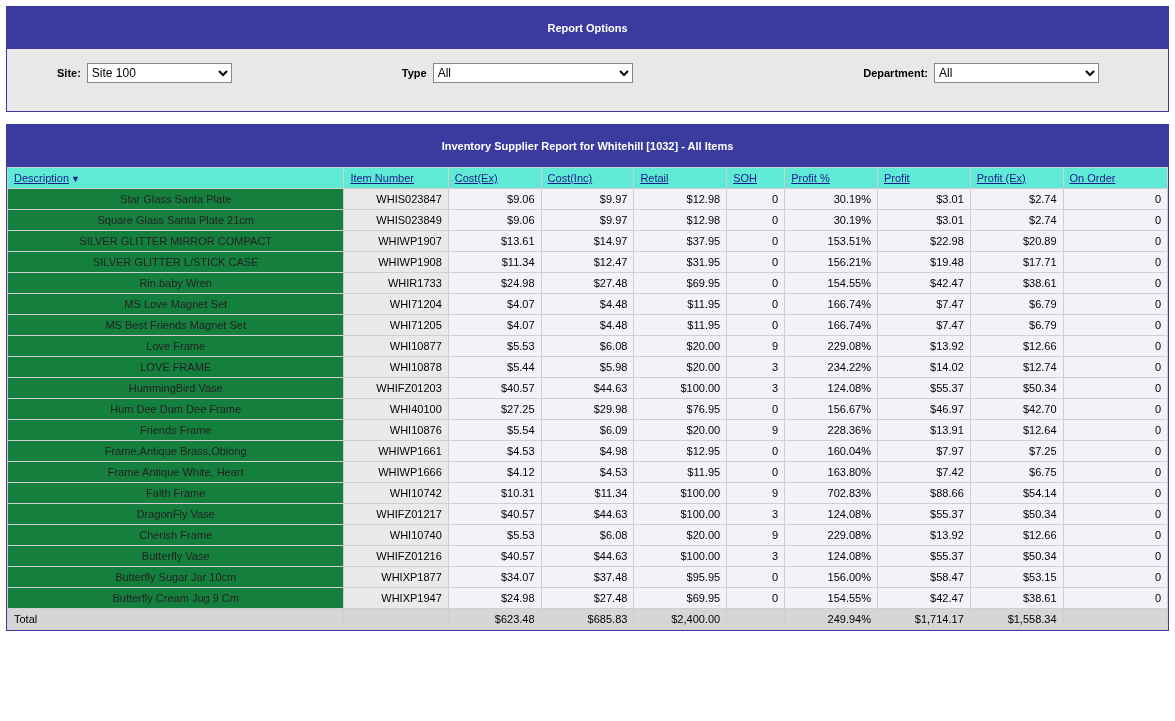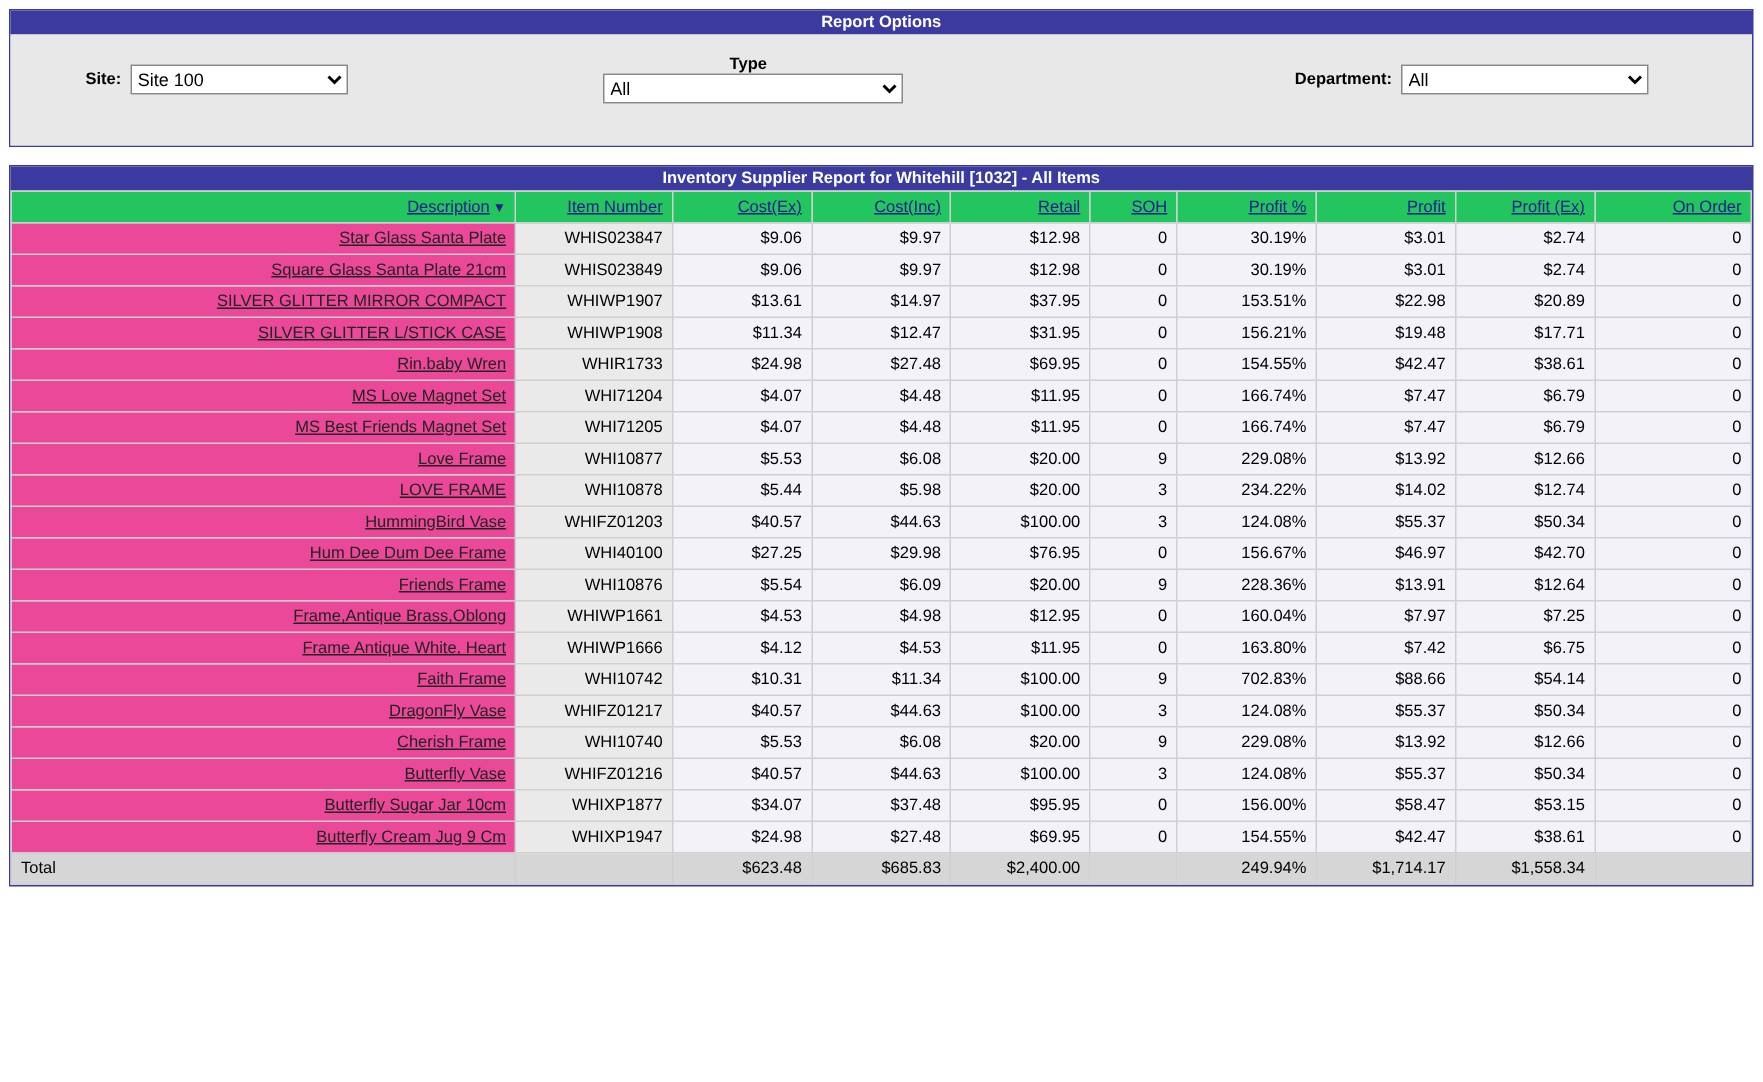--- a/index.html
+++ b/index.html
@@ -13,21 +13,21 @@
   }
   .panel {
     border: 1px solid #3b3b9f;
     margin-bottom: 12px;
   }
   .panel-header {
     background: #3b3b9f;
     color: #fff;
     font-weight: bold;
     text-align: center;
-    padding: 2px 0;
+    padding: 15px 0;
     font-size: 11px;
   }
   .options-body {
     background: #e8e8e8;
     padding: 14px 24px 28px 40px;
     display: flex;
     align-items: center;
   }
   .opt-group {
     display: flex;
@@ -43,53 +43,52 @@
     font-family: Verdana, Arial, sans-serif;
     font-size: 12px;
     background: #fff;
     border: 1px solid #888;
     height: 20px;
   }
   #sel-site { width: 145px; }
   #sel-type { width: 200px; }
   #sel-dept { width: 165px; }
   .grp-site { margin-left: 10px; }
-  .grp-type { margin-left: 170px; flex-direction: column; }
+  .grp-type { margin-left: 170px; }
   .grp-dept { margin-left: auto; margin-right: 45px; }
 
   table.report {
     width: 100%;
     border-collapse: collapse;
     font-size: 11px;
   }
   table.report th, table.report td {
     border: 1px solid #cfcfcf;
     padding: 4px 6px;
     white-space: nowrap;
   }
   table.report thead th {
-    background: #22c55e;
+    background: #5eead4;
     color: #1c1c8c;
     font-weight: normal;
     text-decoration: underline;
     cursor: pointer;
-    text-align: right;
+    text-align: left;
   }
   table.report thead th .arrow {
     font-size: 9px;
     margin-left: 2px;
     text-decoration: none;
     display: inline-block;
   }
   table.report tbody td.desc {
-    text-align: right;
-    text-decoration: underline;
+    text-align: center;
     color: #222;
     cursor: pointer;
-    background: #ec4899;
+    background: #15803d;
   }
   table.report tbody td.item {
     text-align: right;
     background: #eaeaea;
   }
   table.report tbody td.num {
     text-align: right;
     background: #f2f2f8;
   }
   table.report tfoot td {

